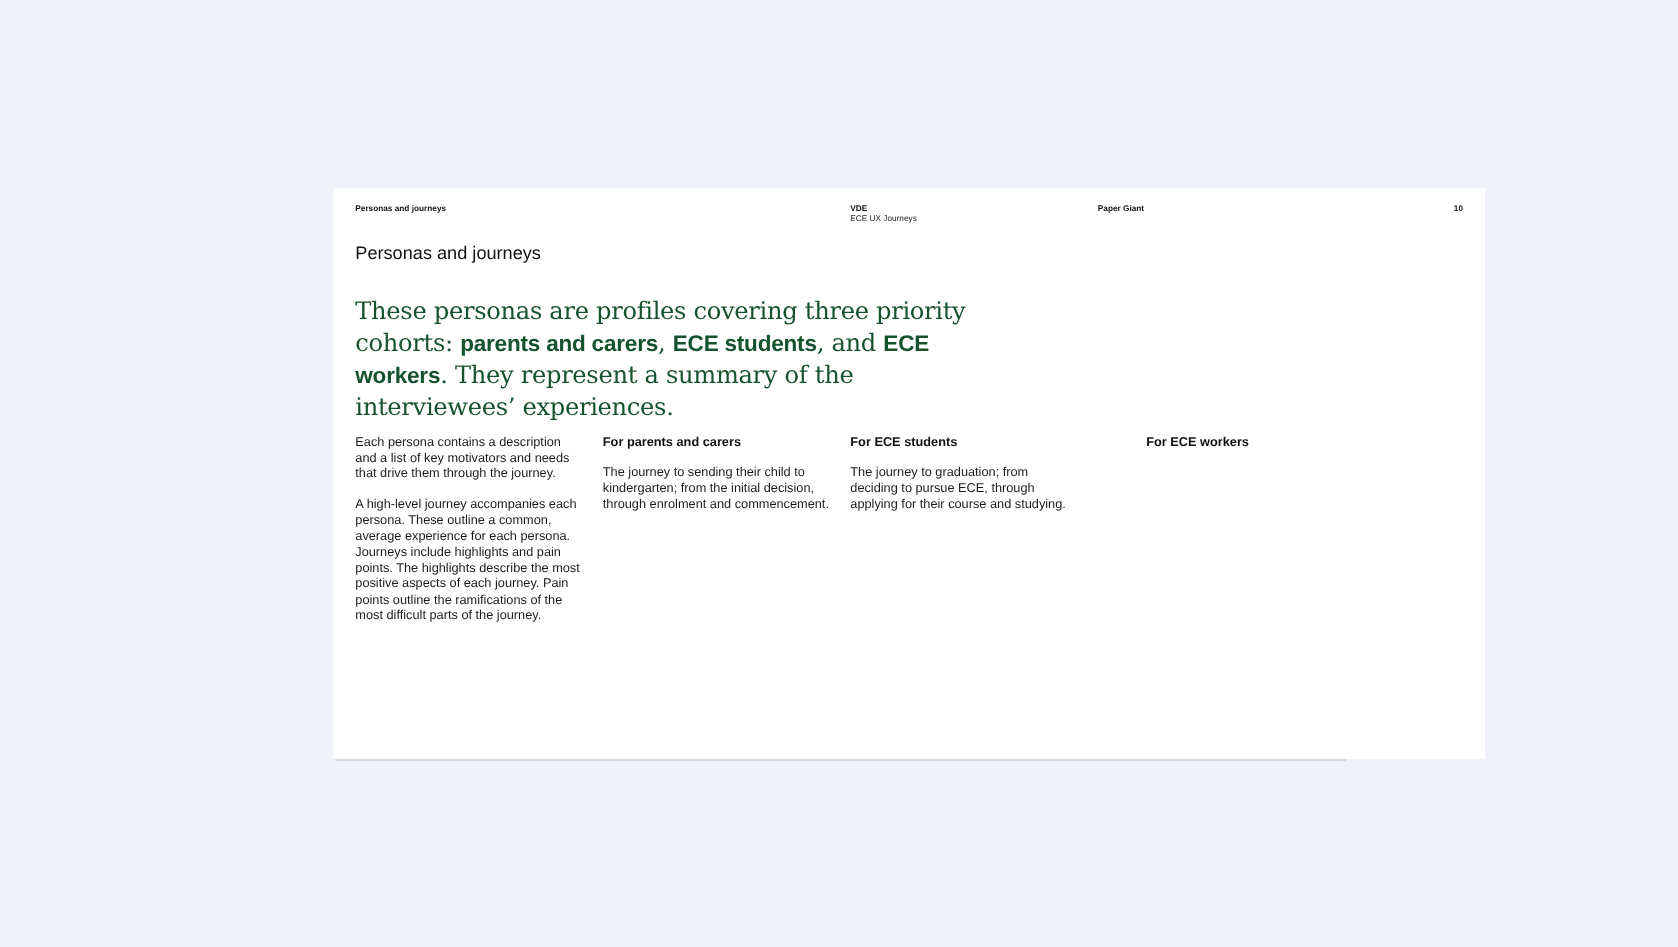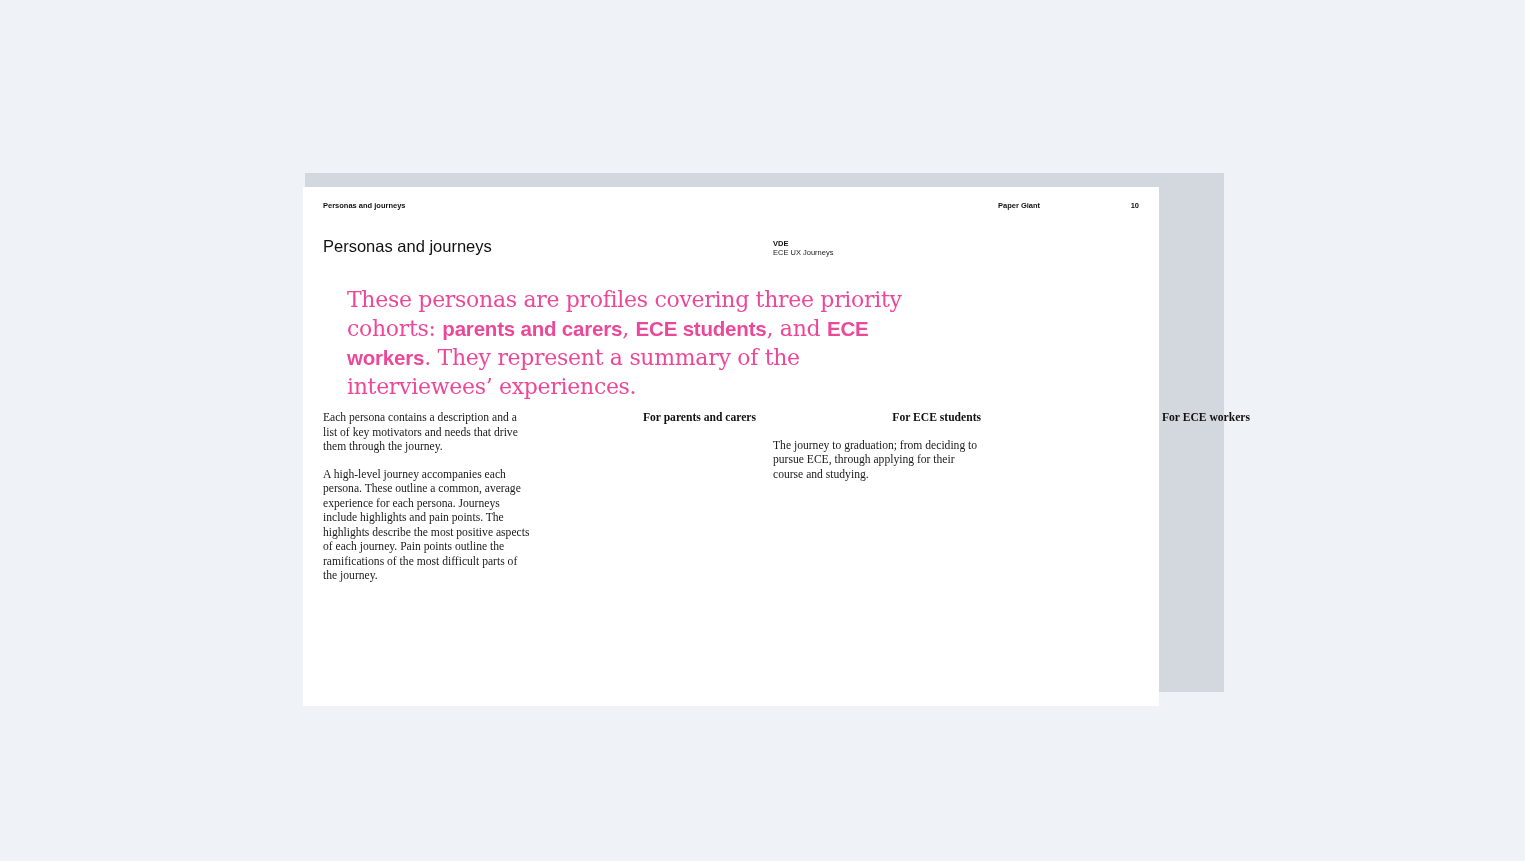--- a/index.html
+++ b/index.html
@@ -18,22 +18,22 @@
       position: absolute;
       left: 305px;
       top: 173px;
       width: 919px;
       height: 519px;
       background: #d3d8de;
     }
     .page {
       position: absolute;
       left: 303px;
-      top: 187px;
-      width: 856px;
+      top: 171px;
+      width: 1047px;
       height: 519px;
       background: #ffffff;
     }
     .running-header {
       position: absolute;
       top: 14px;
       left: 20px;
       right: 20px;
       height: 24px;
       font-size: 7.5px;
@@ -43,21 +43,21 @@
       position: absolute;
       left: 0;
       top: 0;
       font-weight: bold;
     }
     .rh-client {
       position: absolute;
       left: 450px;
       top: 0;
     }
-    .rh-client .org { font-weight: bold; display: block; margin-top: 38px; }
+    .rh-client .org { font-weight: bold; display: block; }
     .rh-client .project { display: block; color: #222; }
     .rh-agency {
       position: absolute;
       left: 675px;
       top: 0;
       font-weight: bold;
     }
     .rh-page {
       position: absolute;
       right: 0;
@@ -74,53 +74,50 @@
       color: #111;
     }
     .lede {
       position: absolute;
       left: 20px;
       top: 98px;
       width: 600px;
       font-family: "DejaVu Serif", "Liberation Serif", serif;
       font-size: 22px;
       line-height: 29px;
-      color: #ec4899;
+      color: #14532d;
       letter-spacing: -0.3px;
-      margin-left: 24px;
     }
     .lede .em {
       font-family: "Liberation Sans", sans-serif;
       font-weight: bold;
       font-size: 20.5px;
       letter-spacing: -0.2px;
     }
     .columns {
       position: absolute;
       left: 20px;
       top: 224px;
       width: 880px;
     }
     .col {
       position: absolute;
       top: 0;
       width: 208px;
       font-size: 11.6px;
       line-height: 14.5px;
       color: #1a1a1a;
-      font-family: Liberation Serif, serif;
     }
     .col p { margin-bottom: 13px; }
     .col h3 {
       font-size: 11.6px;
       line-height: 14.5px;
       font-weight: bold;
       margin-bottom: 13px;
       color: #111;
-      text-align: right;
     }
     .col-1 { left: 0; }
     .col-2 { left: 225px; }
     .col-3 { left: 450px; }
     .col-4 { left: 675px; margin-left: 44px; }
   </style>
 </head>
 <body>
 
 <div class="page-shadow"></div>
@@ -141,20 +138,21 @@
 
   <div class="lede"><span>These personas are profiles covering three priority cohorts: </span><span class="em">parents and carers</span><span>, </span><span class="em">ECE students</span><span>, and </span><span class="em">ECE workers</span><span>. They represent a summary of the interviewees’ experiences.</span></div>
 
   <div class="columns">
     <div class="col col-1">
       <p>Each persona contains a description and a list of key motivators and needs that drive them through the journey.</p>
       <p>A high-level journey accompanies each persona. These outline a common, average experience for each persona. Journeys include highlights and pain points. The highlights describe the most positive aspects of each journey. Pain points outline the ramifications of the most difficult parts of the journey.</p>
     </div>
     <div class="col col-2">
       <h3>For parents and carers</h3>
+      <p>The journey to sending their child to kindergarten; from the initial decision, through enrolment and commencement.</p>
     </div>
     <div class="col col-3">
       <h3>For ECE students</h3>
       <p>The journey to graduation; from deciding to pursue ECE, through applying for their course and studying.</p>
     </div>
     <div class="col col-4">
       <h3>For ECE workers</h3>
     </div>
   </div>
 

